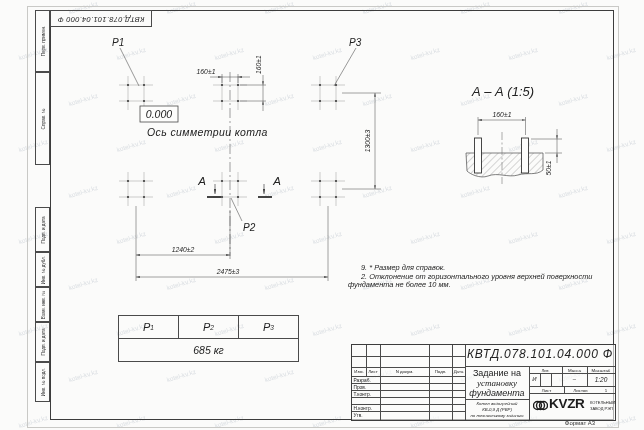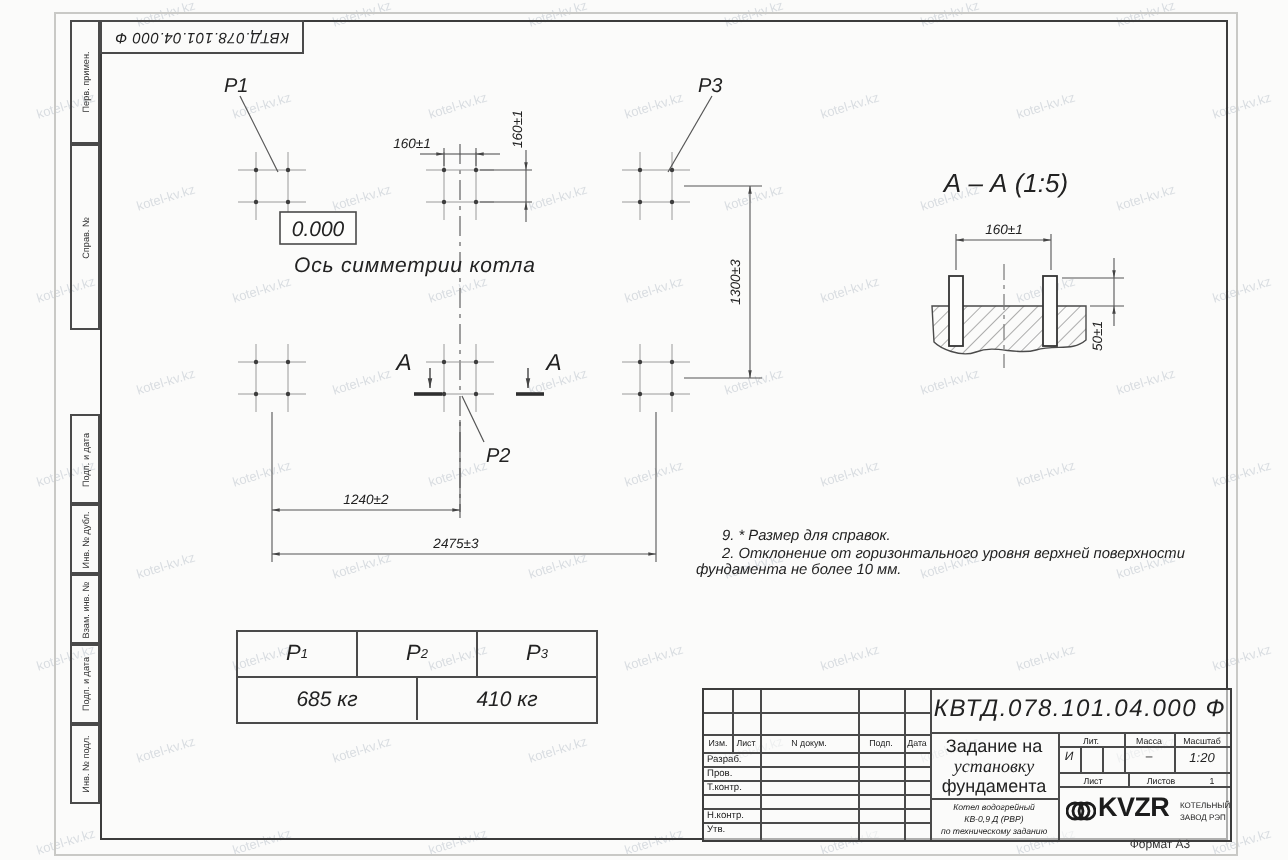--- a/index.html
+++ b/index.html
@@ -309,21 +309,20 @@
           <span>P</span>
           <sub>2</sub>
         </div>
       <div class="cell">
           <span>P</span>
           <sub>3</sub>
         </div>
     </div>
     <div class="row vals">
       <div class="cell">685 кг</div>
-      <div class="cell">410 кг</div>
     </div>
   </div>
 
   <div class="abs" id="notes">
     <div>9. * Размер для справок.</div>
     <div>2. Отклонение от горизонтального уровня верхней поверхности фундамента не более 10 мм.</div>
   </div>
 
   <div class="abs" id="tb">
 
@@ -362,21 +361,21 @@
 
     <div class="t" style="left:1.5px;top:32.5px;font-size:4.8px;">Разраб.</div>
     <div class="t" style="left:1.5px;top:39.5px;font-size:4.8px;">Пров.</div>
     <div class="t" style="left:1.5px;top:46.5px;font-size:4.8px;">Т.контр.</div>
     <div class="t" style="left:1.5px;top:53.5px;font-size:4.8px;"></div>
     <div class="t" style="left:1.5px;top:60.5px;font-size:4.8px;">Н.контр.</div>
     <div class="t" style="left:1.5px;top:68px;font-size:4.8px;">Утв.</div>
 
     <div class="t c" style="left:113px;top:23px;width:64px;font-size:9px;">Задание на</div>
     <div class="t c" style="left:113px;top:33px;width:64px;font-size:9px;font-style:italic;font-family:Liberation Serif, serif;">установку</div>
-    <div class="t c" style="left:113px;top:43px;width:64px;font-size:9px;">фундамента</div>
+    <div class="t c" style="left:113px;top:43px;width:64px;font-size:9px;font-style:italic;">фундамента</div>
 
     <div class="t c" style="left:113px;top:56px;width:64px;font-size:4.3px;font-style:italic;">Котел водогрейный</div>
     <div class="t c" style="left:113px;top:62px;width:64px;font-size:4.3px;font-style:italic;">КВ-0,9 Д (РВР)</div>
     <div class="t c" style="left:113px;top:68px;width:64px;font-size:4.3px;font-style:italic;">по техническому заданию</div>
 
     <div class="t c" style="left:177px;top:22.5px;width:33px;font-size:4.4px;">Лит.</div>
     <div class="t c" style="left:210px;top:22.5px;width:25px;font-size:4.4px;">Масса</div>
     <div class="t c" style="left:235px;top:22.5px;width:28px;font-size:4.4px;">Масштаб</div>
     <div class="t c" style="left:177px;top:31px;width:11px;font-size:6px;font-style:italic;">И</div>
     <div class="t c" style="left:210px;top:31px;width:25px;font-size:6px;">–</div>

